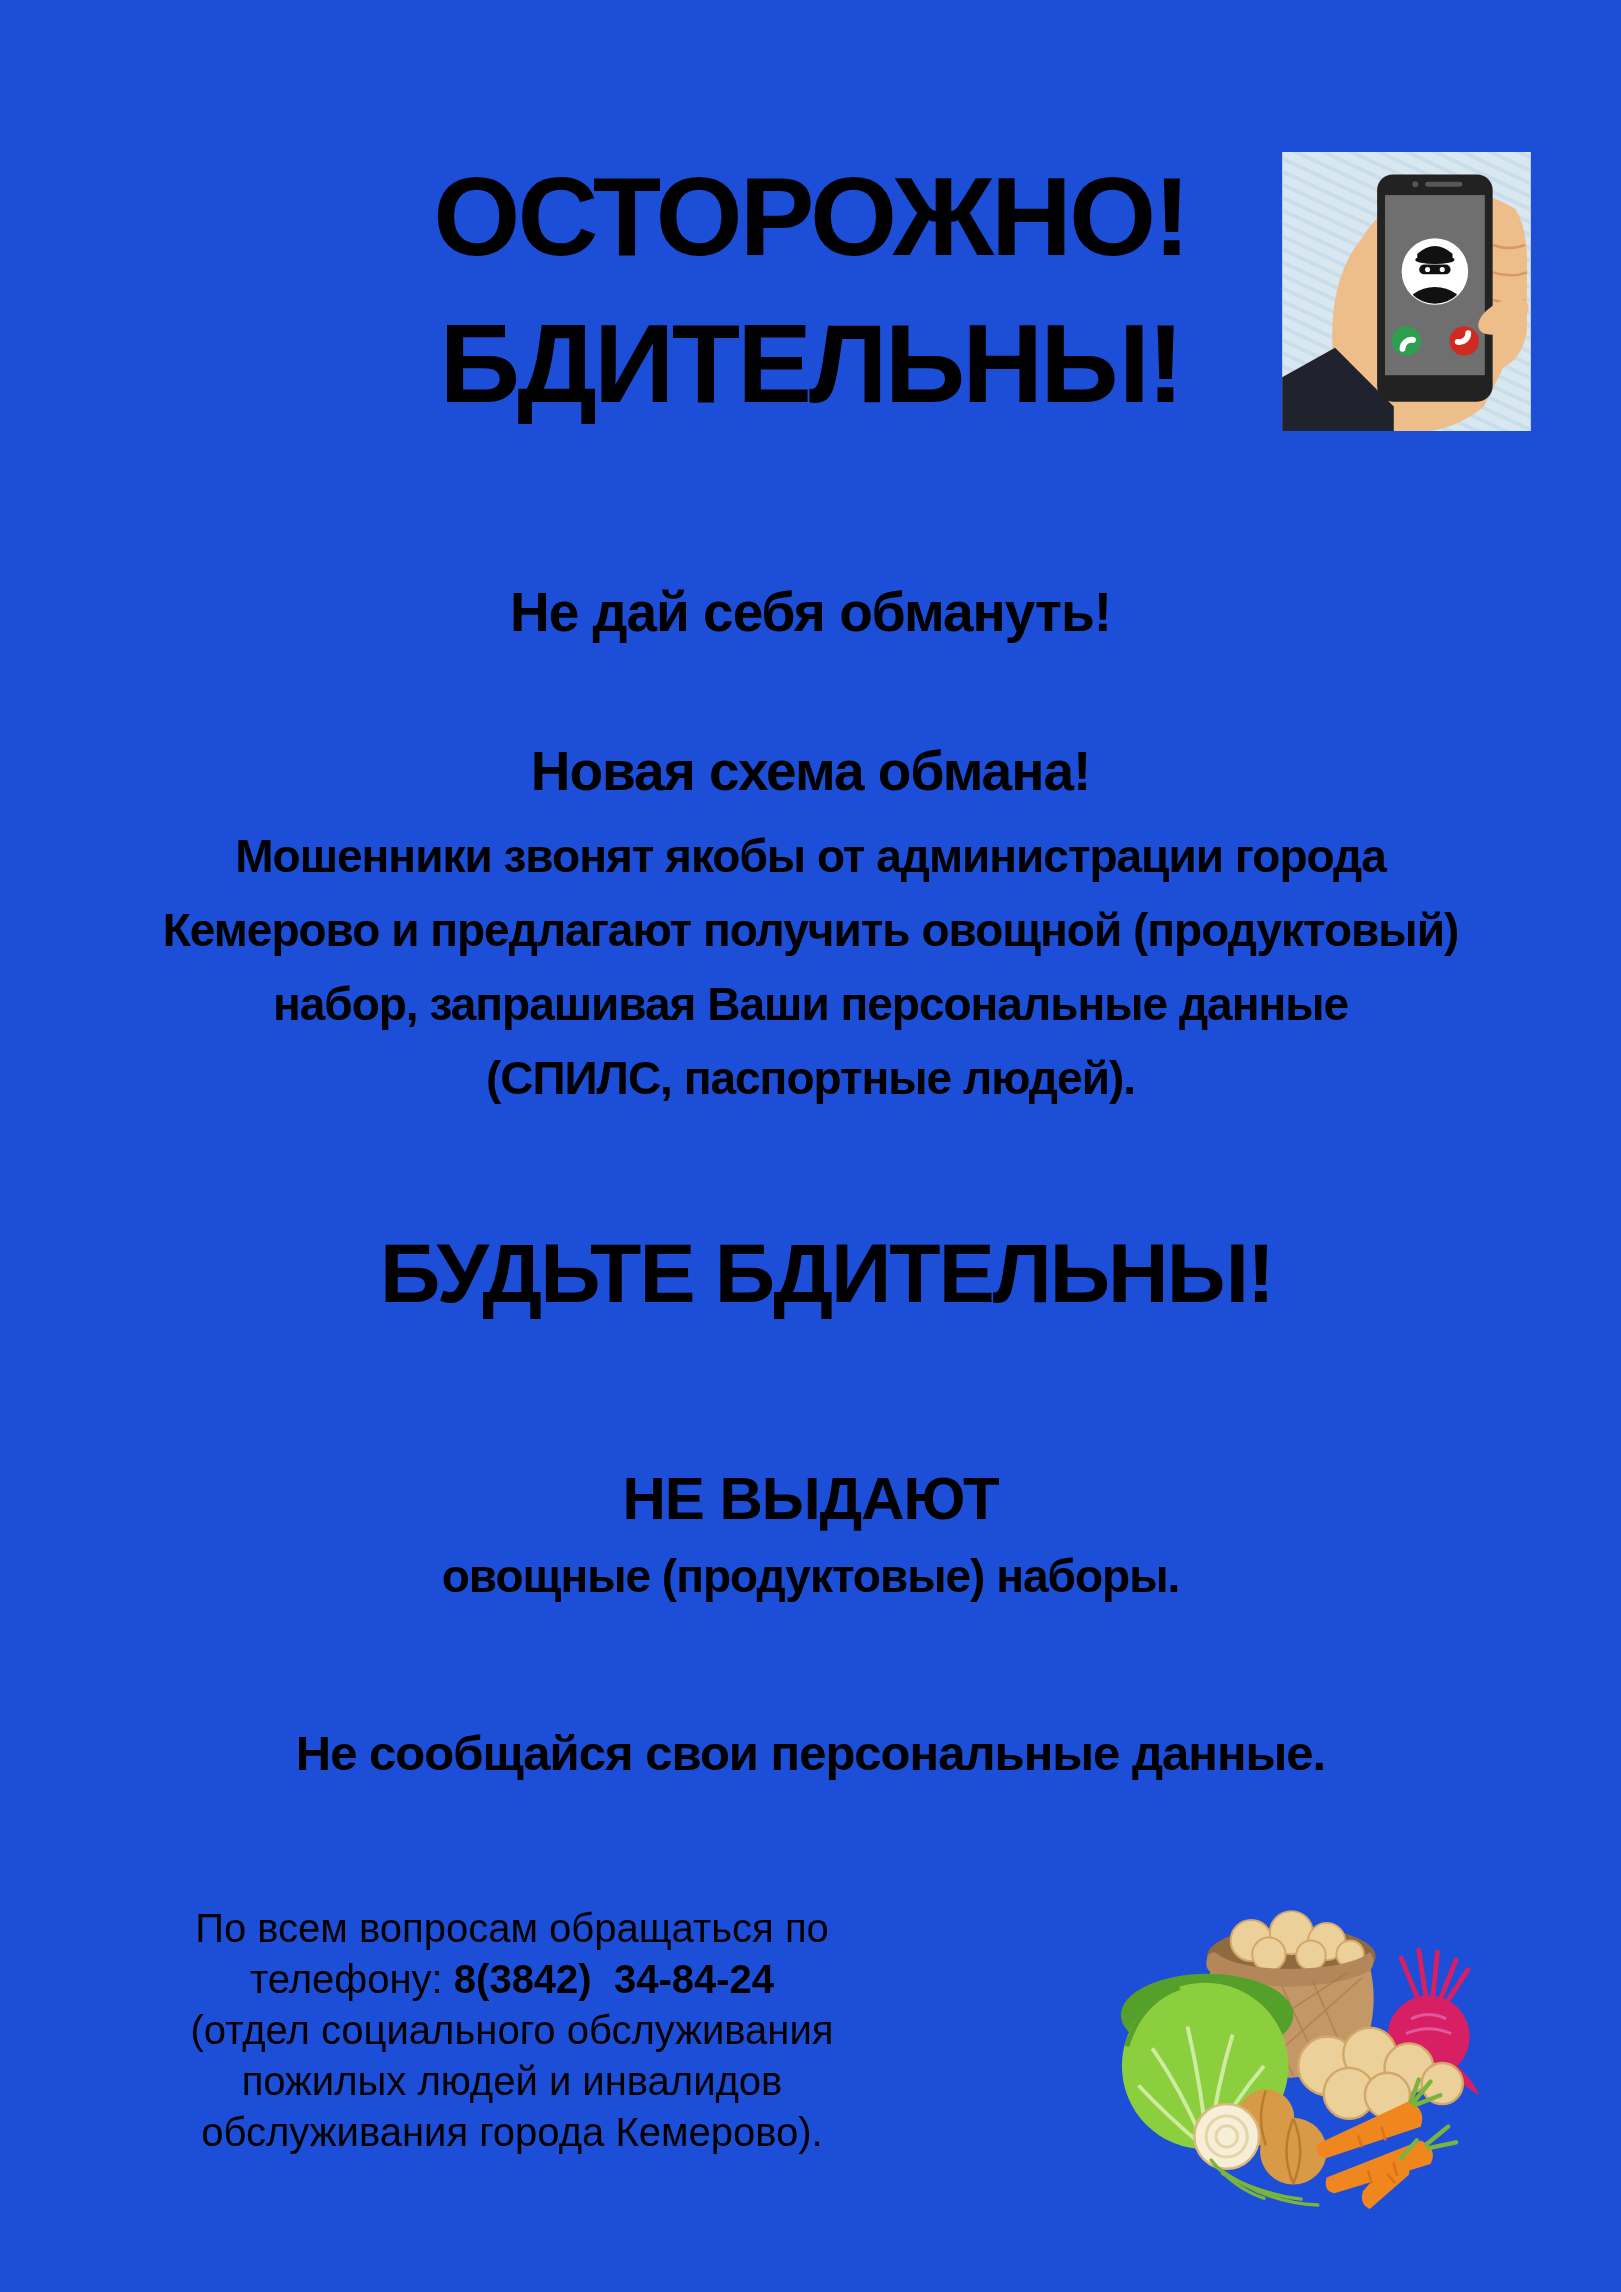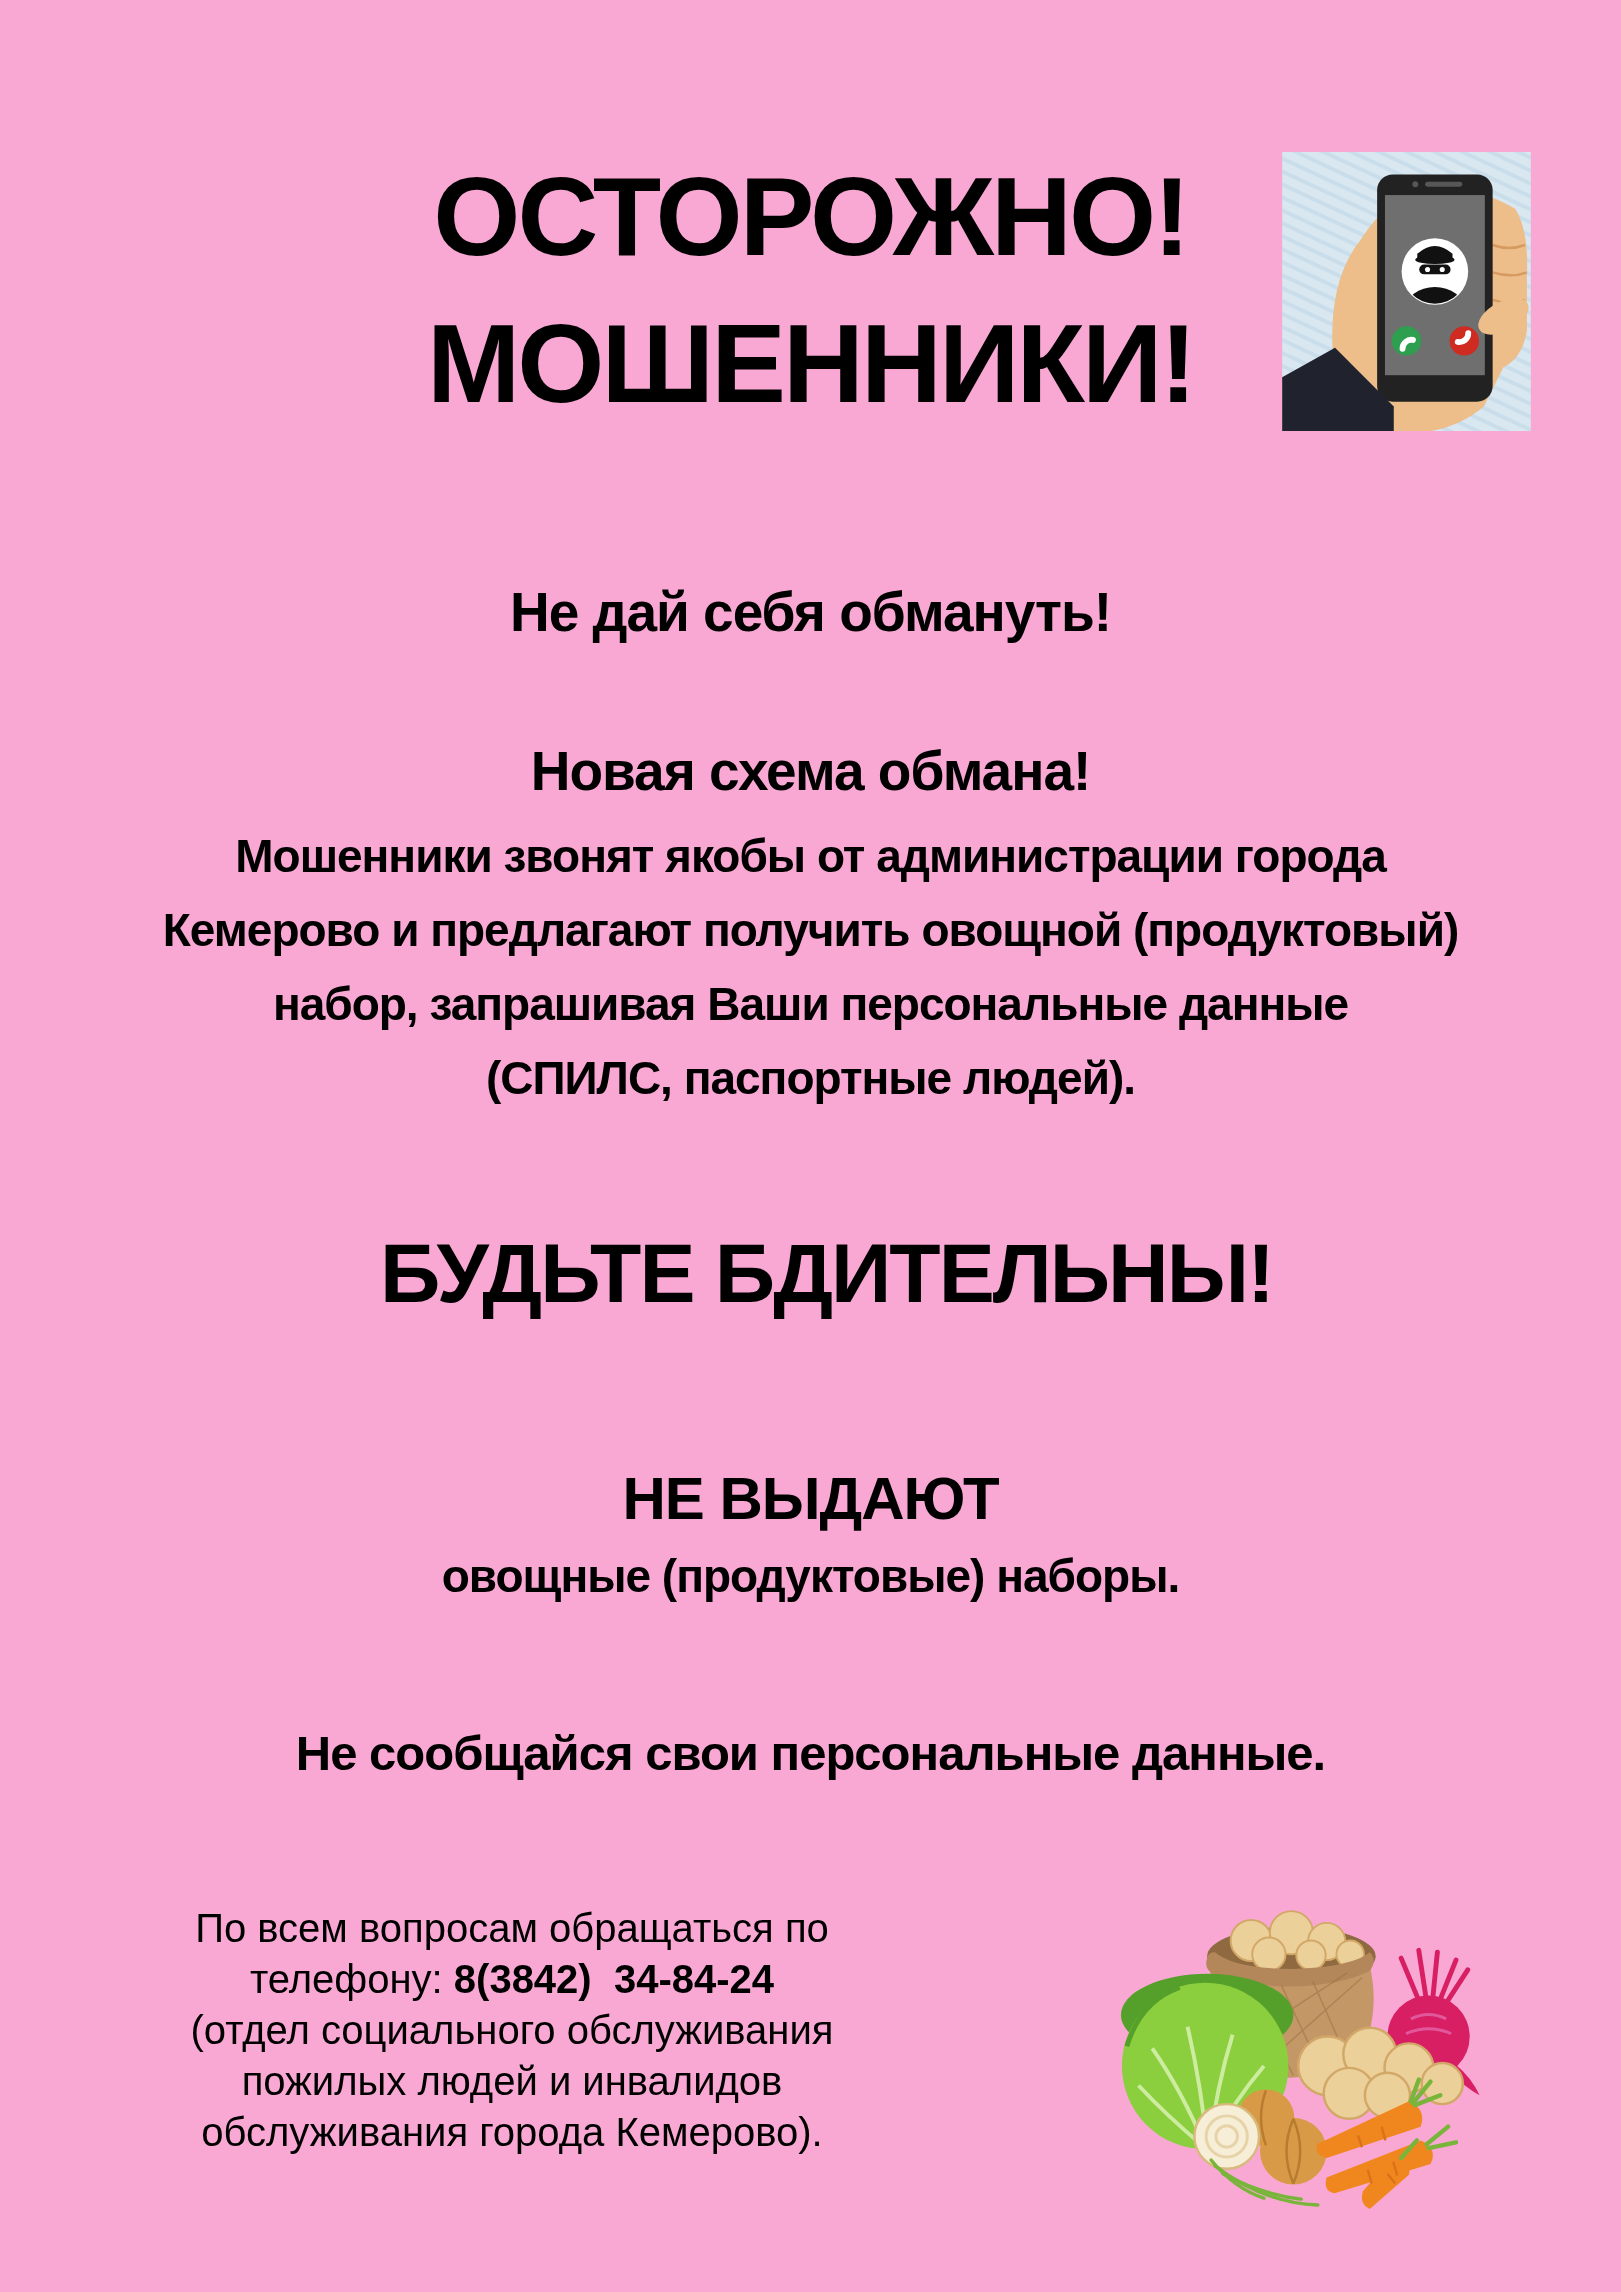--- a/index.html
+++ b/index.html
@@ -1,17 +1,17 @@
 <!DOCTYPE html>
 <html><head>
 <meta charset="utf-8">
 <style>
   html,body{margin:0;padding:0;background:#ffffff;}
   .page{
-    position:relative;width:1621px;height:2293px;background:#f9a8d4;
+    position:relative;width:1621px;height:2293px;background:#1d4ed8;
     font-family:"Liberation Sans","DejaVu Sans",sans-serif;color:#000;overflow:hidden;
   }
   .c{position:absolute;left:0;width:1621px;text-align:center;font-weight:bold;letter-spacing:-1px;}
   #title{top:143px;font-size:112px;line-height:147px;letter-spacing:-2.9px;}
   #subtitle{top:580px;font-size:55px;}
   #scheme-title{top:739px;font-size:55px;}
   #scheme-body{top:819px;font-size:46px;line-height:74px;}
   #vigilant{top:1225px;font-size:84px;letter-spacing:-2px;padding-left:16px;}
   #notice1{top:1394px;font-size:46px;}
   #notice2{top:1464px;font-size:60px;}
@@ -26,21 +26,21 @@
   svg.scam{position:absolute;left:1282px;top:152px;width:249px;height:279px;}
   svg.veg{position:absolute;left:1117px;top:1909px;width:387px;height:306px;}
 </style>
 </head>
 <body>
 
 <div class="page">
 
   <div class="c" id="title">
     <div>ОСТОРОЖНО!</div>
-    <div>МОШЕННИКИ!</div>
+    <div>БДИТЕЛЬНЫ!</div>
   </div>
 
   <svg class="scam" viewBox="0 0 254 285" aria-hidden="true">
     <defs>
       <pattern id="hatch" width="12" height="12" patternUnits="userSpaceOnUse" patternTransform="rotate(115)">
         <line x1="6" y1="0" x2="6" y2="12" stroke="#b9d3e3" stroke-width="4"></line>
       </pattern>
       <clipPath id="avclip">
           <circle cx="156" cy="122" r="33"></circle>
         </clipPath>

